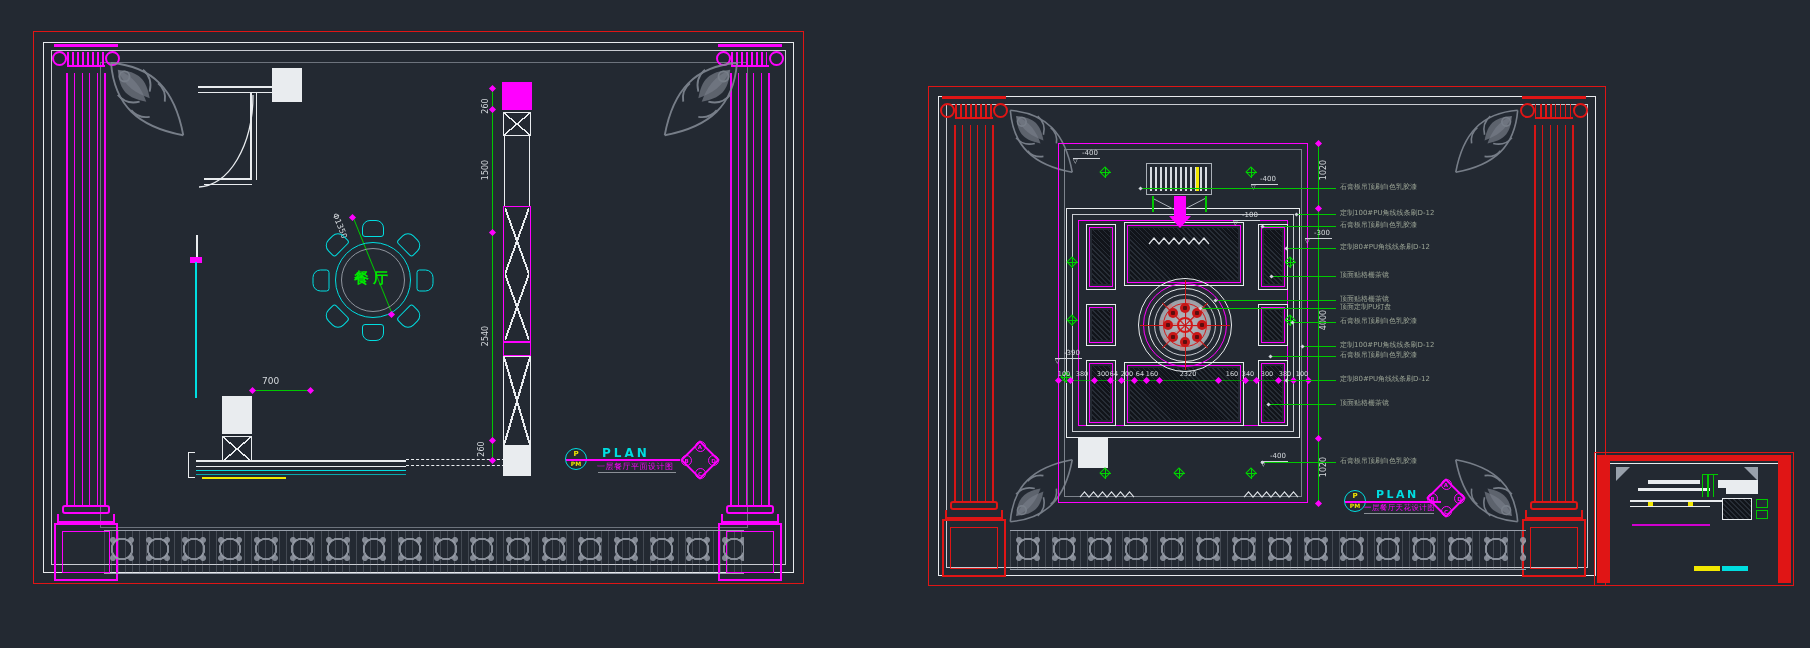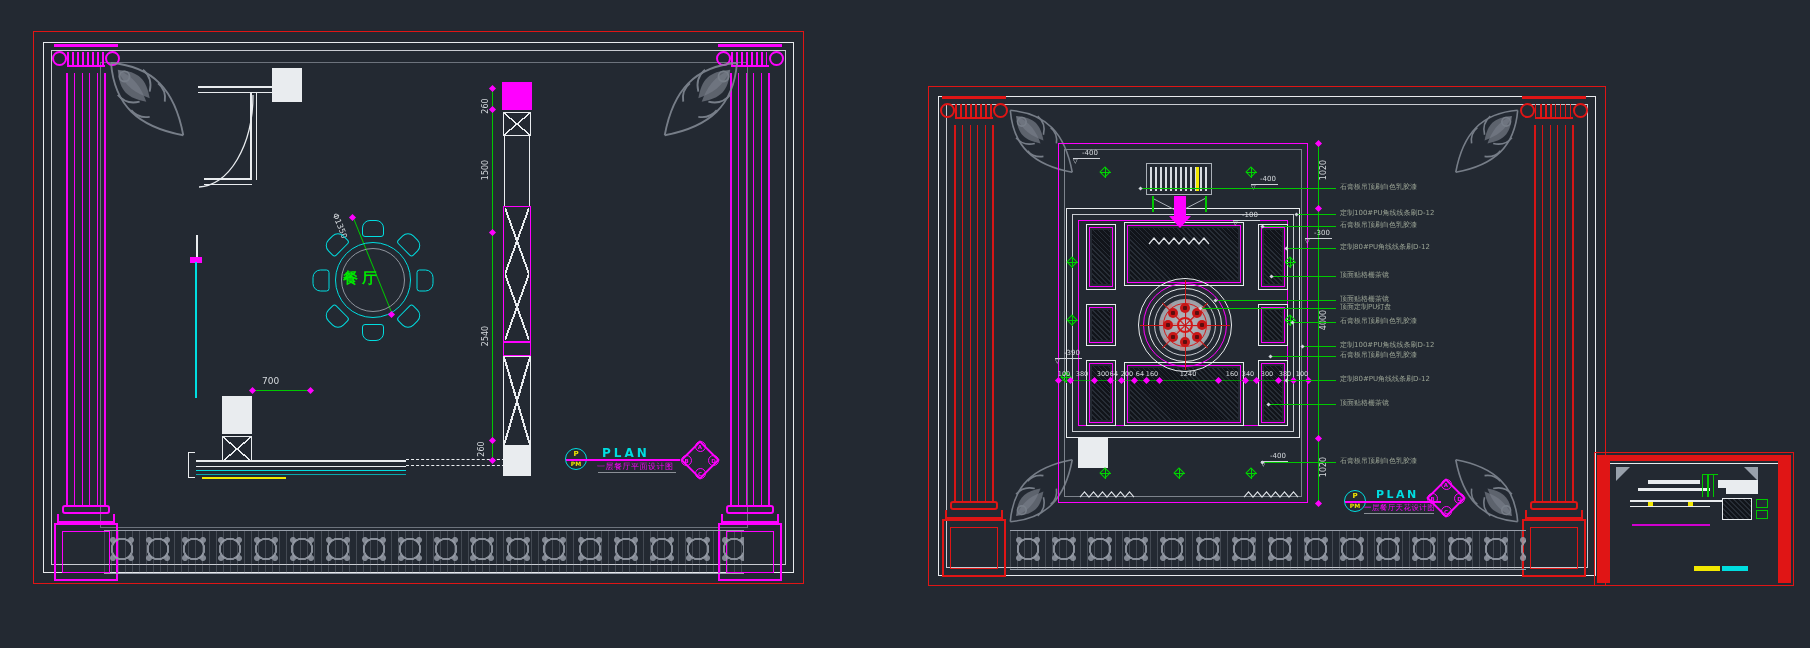--- a/index.html
+++ b/index.html
@@ -158,21 +158,21 @@
     <div class="a" style="left:492px;top:88px;width:1px;height:374px;background:#00c800"></div>
     <div class="a" style="left:252px;top:390px;width:58px;height:1px;background:#00c800"></div>
     <div class="a" style="left:262px;top:377px;font-size:9px;color:#d6dade;line-height:1">700</div>
 
     <div class="a" style="left:320px;top:266px;width:106px;height:1px;background:#00c800;transform:rotate(68deg)"></div>
     <div class="a" style="left:326px;top:222px;font-size:8px;color:#d6dade;line-height:1;transform:rotate(68deg);white-space:nowrap">Φ1350</div>
 
     <div class="a" style="left:335px;top:242px;width:76px;height:76px;border:1.5px solid #00dde0;border-radius:50%"></div>
     <div class="a" style="left:341px;top:248px;width:64px;height:64px;border:1px solid #8f959e;border-radius:50%"></div>
     <div class="a" id="chairs" style="left:373px;top:280px;width:0;height:0"></div>
-    <div class="a" style="left:343px;top:271px;width:60px;font-size:15px;font-weight:bold;color:#00e800;letter-spacing:4px;line-height:1">餐厅</div>
+    <div class="a" style="left:343px;top:271px;width:60px;text-align:center;font-size:15px;font-weight:bold;color:#00e800;letter-spacing:4px;line-height:1">餐厅</div>
 
     <div class="stamp" style="left:565px;top:448px">
       <span class="t">P</span>
       <span class="b">PM</span>
     </div>
     <div class="a" style="left:566px;top:459px;width:114px;height:1.5px;background:#ff00ff"></div>
     <div class="a" style="left:602px;top:447px;font-size:12px;font-weight:bold;color:#00dde0;letter-spacing:3px;line-height:1">PLAN</div>
     <div class="a" style="left:597px;top:463px;font-size:8px;color:#ff00ff;letter-spacing:.5px;line-height:1">一层餐厅平面设计图</div>
     <div class="a" style="left:598px;top:472px;width:78px;height:1px;background:#cfd3d9;opacity:.6"></div>
     <div class="dlogo" style="left:684px;top:444px">
@@ -427,21 +427,21 @@
     <div class="vlab" style="left: 1324px; top: 170px;">1020</div>
     <div class="vlab" style="left: 1324px; top: 320px;">4000</div>
     <div class="vlab" style="left: 1324px; top: 467px;">1020</div>
     <div class="bdim" style="left: 1064px; top: 371px;">100</div>
     <div class="bdim" style="left: 1082px; top: 371px;">380</div>
     <div class="bdim" style="left: 1103px; top: 371px;">300</div>
     <div class="bdim" style="left: 1114px; top: 371px;">64</div>
     <div class="bdim" style="left: 1127px; top: 371px;">200</div>
     <div class="bdim" style="left: 1140px; top: 371px;">64</div>
     <div class="bdim" style="left: 1152px; top: 371px;">160</div>
-    <div class="bdim" style="left: 1188px; top: 371px;">1240</div>
+    <div class="bdim" style="left: 1188px; top: 371px;">2320</div>
     <div class="bdim" style="left: 1232px; top: 371px;">160</div>
     <div class="bdim" style="left: 1248px; top: 371px;">340</div>
     <div class="bdim" style="left: 1267px; top: 371px;">300</div>
     <div class="bdim" style="left: 1285px; top: 371px;">380</div>
     <div class="bdim" style="left: 1302px; top: 371px;">100</div>
     <div class="elev" style="left: 1073px; top: 150px;">-400</div>
     <div class="elev" style="left: 1251px; top: 176px;">-400</div>
     <div class="elev" style="left: 1233px; top: 212px;">-100</div>
     <div class="elev" style="left: 1261px; top: 230px; margin-left: 44px;">-300</div>
     <div class="elev" style="left: 1055px; top: 350px;">-390</div>

